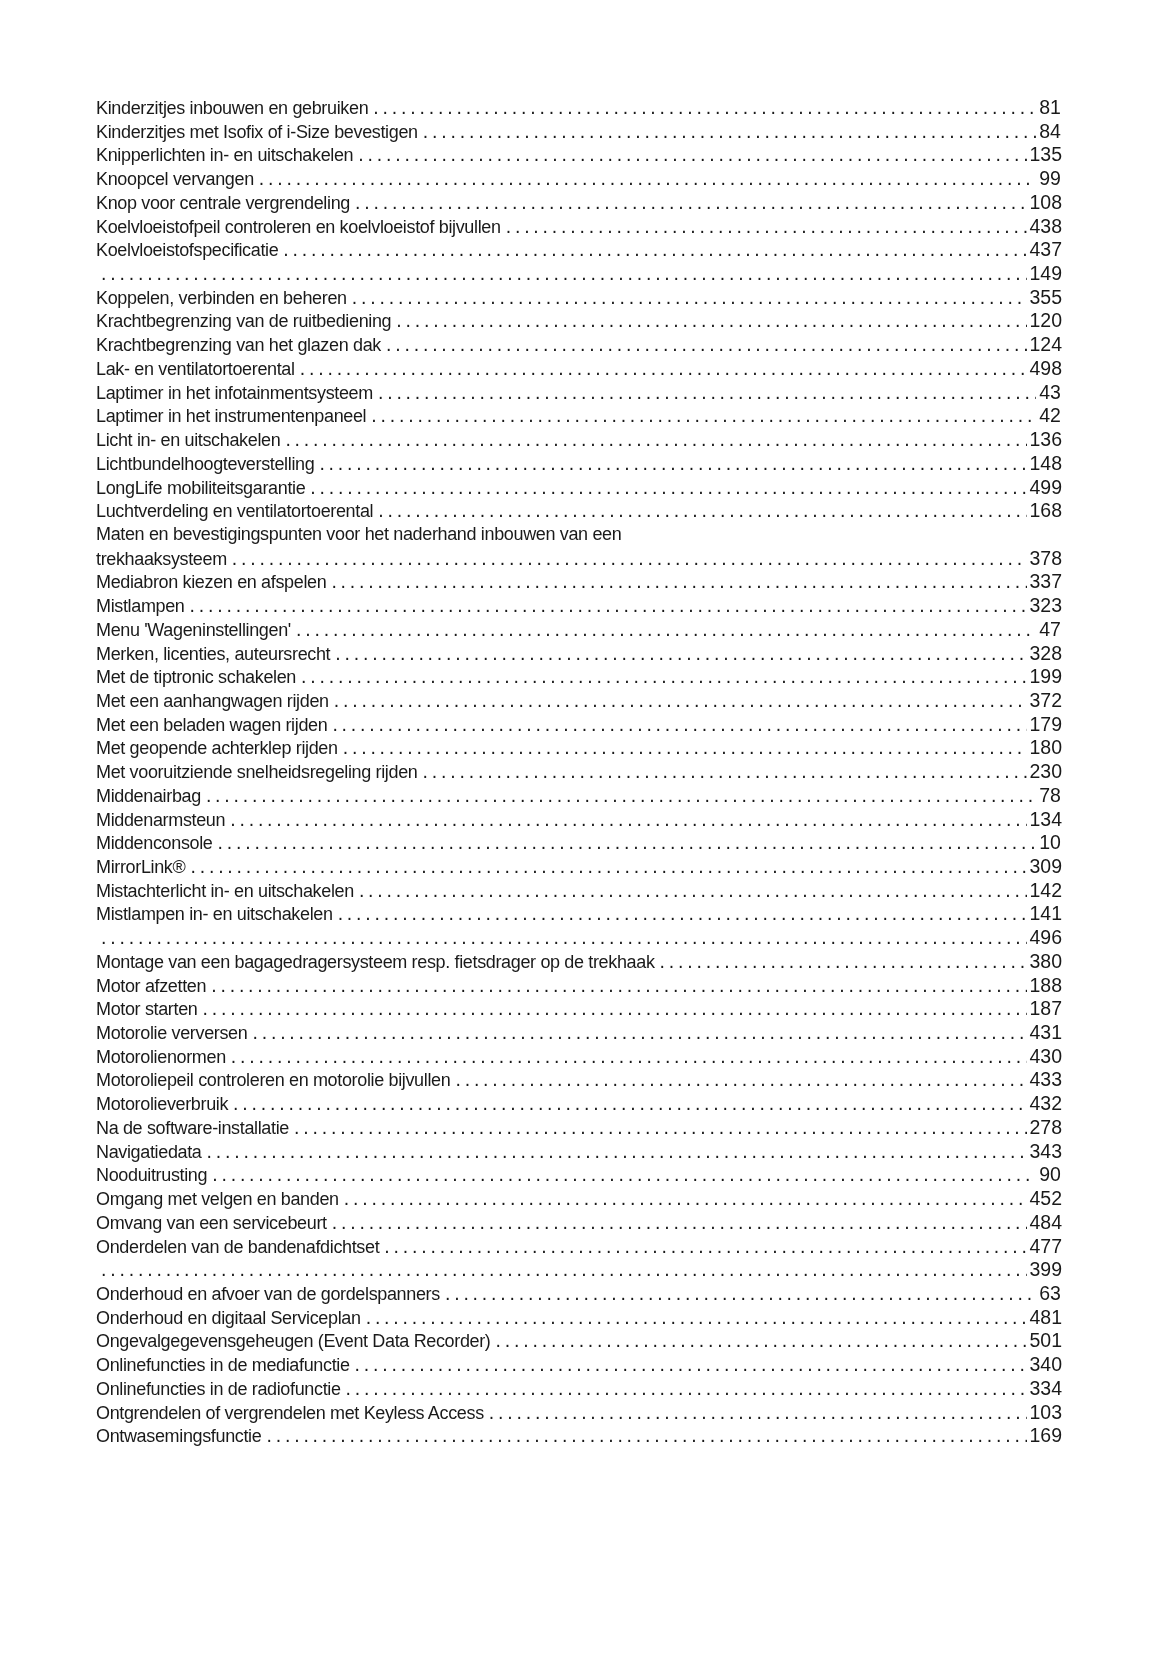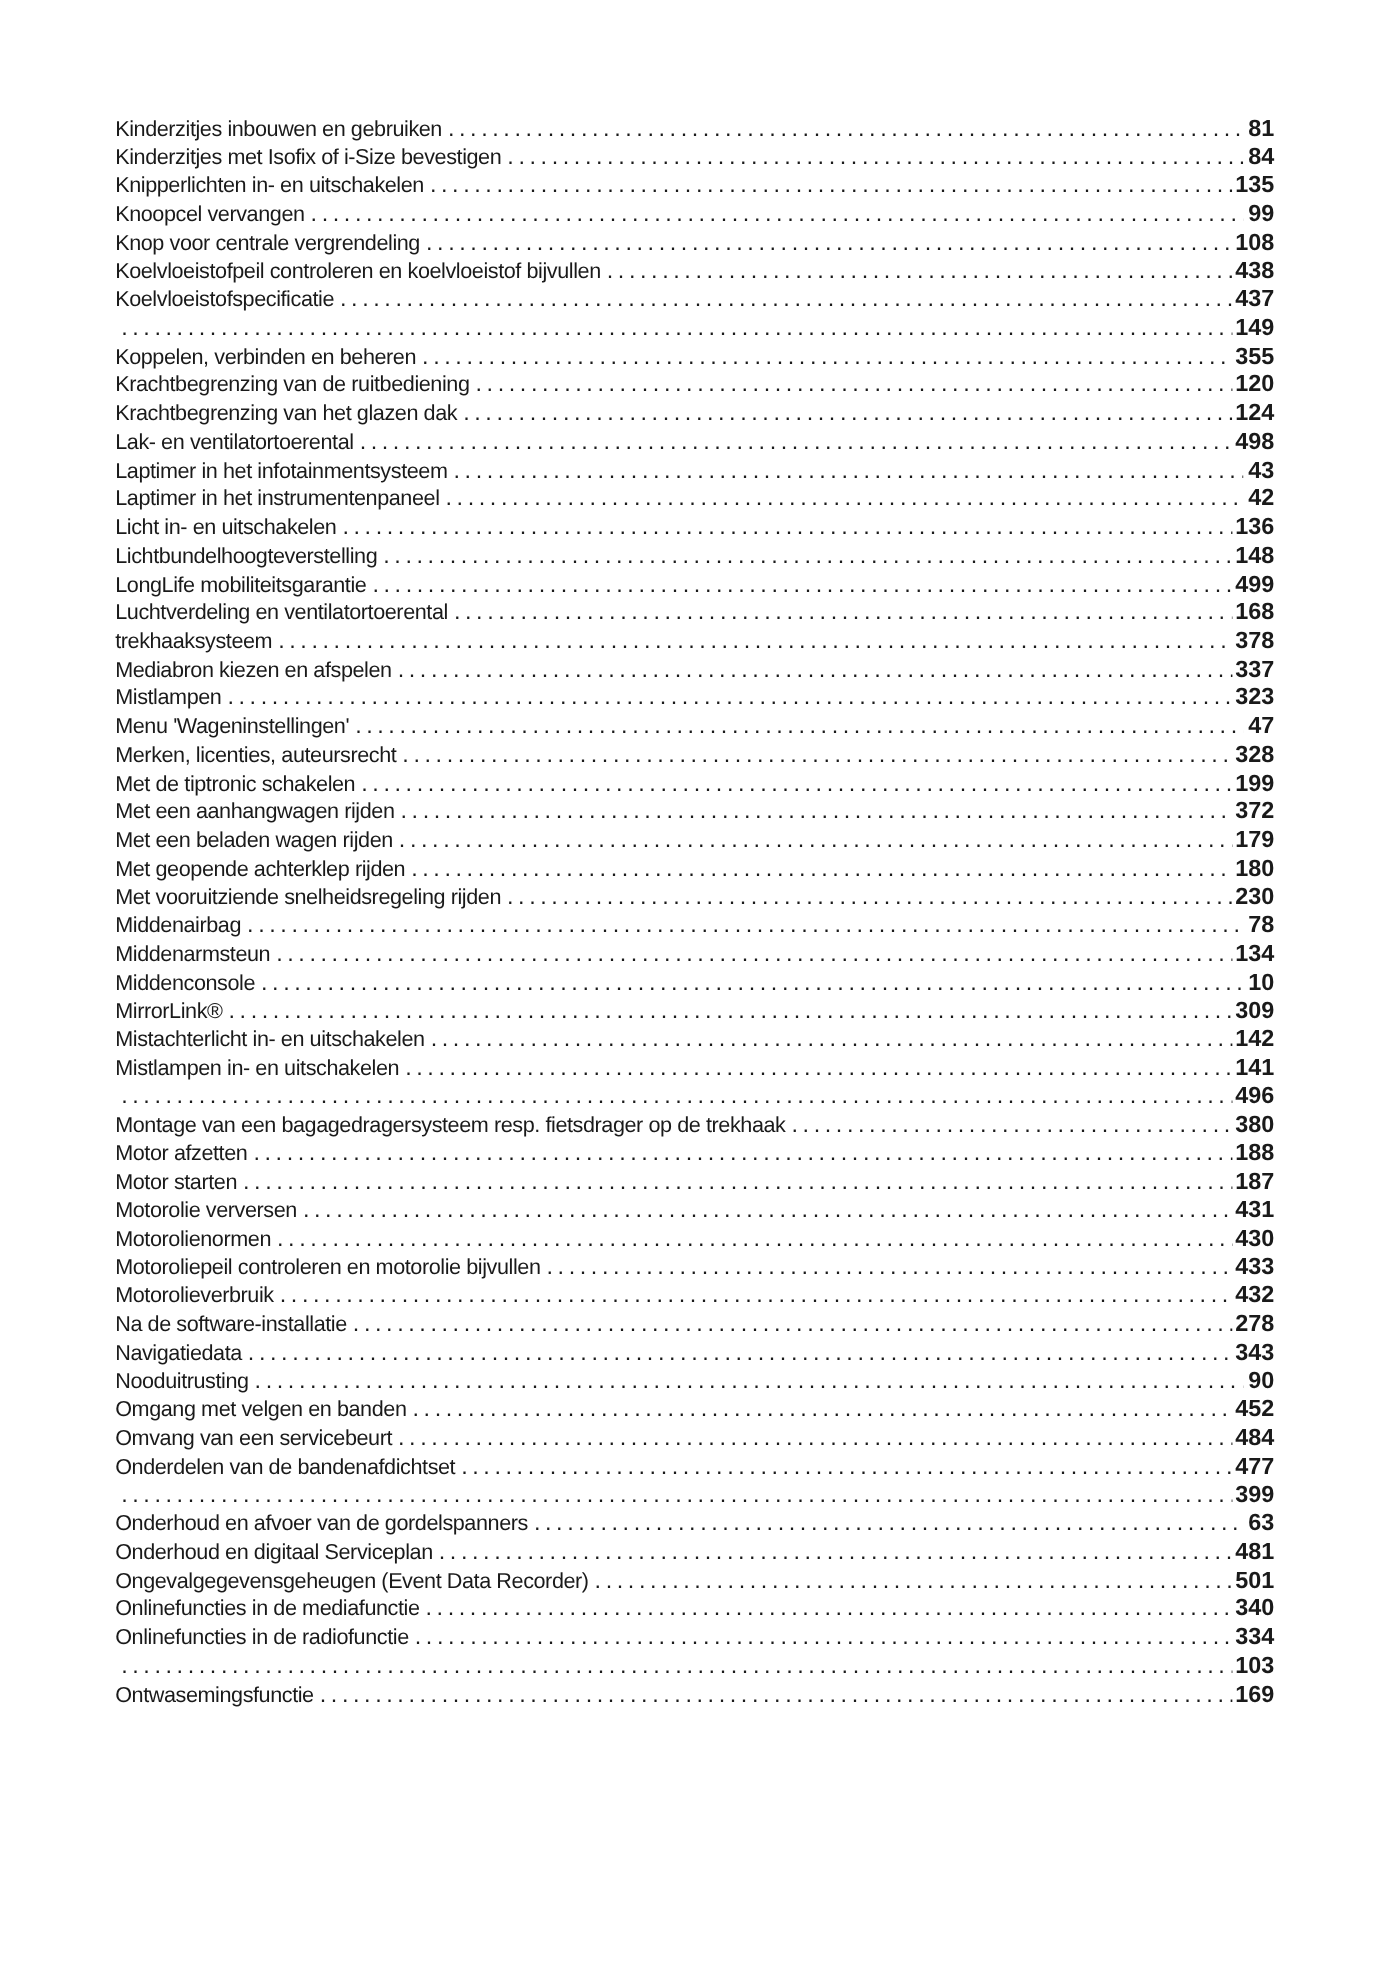--- a/index.html
+++ b/index.html
@@ -39,22 +39,21 @@
     overflow: hidden;
     font-size: 19.5px;
     word-spacing: -1.6px;
     padding-left: 5px;
   }
   .num {
     flex: 0 0 auto;
     font-size: 19.5px;
     margin-left: 2px;
     min-width: 24px;
-    text-align: right;
-    font-weight: bold;
+    text-align: center;
   }
 </style>
 </head>
 <body>
 
 <div class="toc" id="toc">
     <div class="row">
     <span class="label">Kinderzitjes inbouwen en gebruiken</span>
     <span class="dots">. . . . . . . . . . . . . . . . . . . . . . . . . . . . . . . . . . . . . . . . . . . . . . . . . . . . . . . . . . . . . . . . . . . . . . . . . . . . . . . . . . . . . . . . . . . . . . . . . . . . . . . . . . . . . . . . . . . . . . . . . . . . . . . . . . . . . . . . . . . . . . . . . . . . . . . . . . . . . . . . </span>
     <span class="num">81</span>
@@ -137,20 +136,24 @@
     <span class="label">LongLife mobiliteitsgarantie</span>
     <span class="dots">. . . . . . . . . . . . . . . . . . . . . . . . . . . . . . . . . . . . . . . . . . . . . . . . . . . . . . . . . . . . . . . . . . . . . . . . . . . . . . . . . . . . . . . . . . . . . . . . . . . . . . . . . . . . . . . . . . . . . . . . . . . . . . . . . . . . . . . . . . . . . . . . . . . . . . . . . . . . . . . . </span>
     <span class="num">499</span>
   </div>
     <div class="row">
     <span class="label">Luchtverdeling en ventilatortoerental</span>
     <span class="dots">. . . . . . . . . . . . . . . . . . . . . . . . . . . . . . . . . . . . . . . . . . . . . . . . . . . . . . . . . . . . . . . . . . . . . . . . . . . . . . . . . . . . . . . . . . . . . . . . . . . . . . . . . . . . . . . . . . . . . . . . . . . . . . . . . . . . . . . . . . . . . . . . . . . . . . . . . . . . . . . . </span>
     <span class="num">168</span>
   </div>
     <div class="row">
+    <span class="label">Maten en bevestigingspunten voor het naderhand inbouwen van een</span>
+
+  </div>
+    <div class="row">
     <span class="label">trekhaaksysteem</span>
     <span class="dots">. . . . . . . . . . . . . . . . . . . . . . . . . . . . . . . . . . . . . . . . . . . . . . . . . . . . . . . . . . . . . . . . . . . . . . . . . . . . . . . . . . . . . . . . . . . . . . . . . . . . . . . . . . . . . . . . . . . . . . . . . . . . . . . . . . . . . . . . . . . . . . . . . . . . . . . . . . . . . . . . </span>
     <span class="num">378</span>
   </div>
     <div class="row">
     <span class="label">Mediabron kiezen en afspelen</span>
     <span class="dots">. . . . . . . . . . . . . . . . . . . . . . . . . . . . . . . . . . . . . . . . . . . . . . . . . . . . . . . . . . . . . . . . . . . . . . . . . . . . . . . . . . . . . . . . . . . . . . . . . . . . . . . . . . . . . . . . . . . . . . . . . . . . . . . . . . . . . . . . . . . . . . . . . . . . . . . . . . . . . . . . </span>
     <span class="num">337</span>
   </div>
     <div class="row">
@@ -315,20 +318,21 @@
     <span class="label">Onlinefuncties in de mediafunctie</span>
     <span class="dots">. . . . . . . . . . . . . . . . . . . . . . . . . . . . . . . . . . . . . . . . . . . . . . . . . . . . . . . . . . . . . . . . . . . . . . . . . . . . . . . . . . . . . . . . . . . . . . . . . . . . . . . . . . . . . . . . . . . . . . . . . . . . . . . . . . . . . . . . . . . . . . . . . . . . . . . . . . . . . . . . </span>
     <span class="num">340</span>
   </div>
     <div class="row">
     <span class="label">Onlinefuncties in de radiofunctie</span>
     <span class="dots">. . . . . . . . . . . . . . . . . . . . . . . . . . . . . . . . . . . . . . . . . . . . . . . . . . . . . . . . . . . . . . . . . . . . . . . . . . . . . . . . . . . . . . . . . . . . . . . . . . . . . . . . . . . . . . . . . . . . . . . . . . . . . . . . . . . . . . . . . . . . . . . . . . . . . . . . . . . . . . . . </span>
     <span class="num">334</span>
   </div>
     <div class="row">
+    <span class="label">Ontgrendelen of vergrendelen met Keyless Access</span>
     <span class="dots">. . . . . . . . . . . . . . . . . . . . . . . . . . . . . . . . . . . . . . . . . . . . . . . . . . . . . . . . . . . . . . . . . . . . . . . . . . . . . . . . . . . . . . . . . . . . . . . . . . . . . . . . . . . . . . . . . . . . . . . . . . . . . . . . . . . . . . . . . . . . . . . . . . . . . . . . . . . . . . . . </span>
     <span class="num">103</span>
   </div>
     <div class="row">
     <span class="label">Ontwasemingsfunctie</span>
     <span class="dots">. . . . . . . . . . . . . . . . . . . . . . . . . . . . . . . . . . . . . . . . . . . . . . . . . . . . . . . . . . . . . . . . . . . . . . . . . . . . . . . . . . . . . . . . . . . . . . . . . . . . . . . . . . . . . . . . . . . . . . . . . . . . . . . . . . . . . . . . . . . . . . . . . . . . . . . . . . . . . . . . </span>
     <span class="num">169</span>
   </div>
   </div>
 

